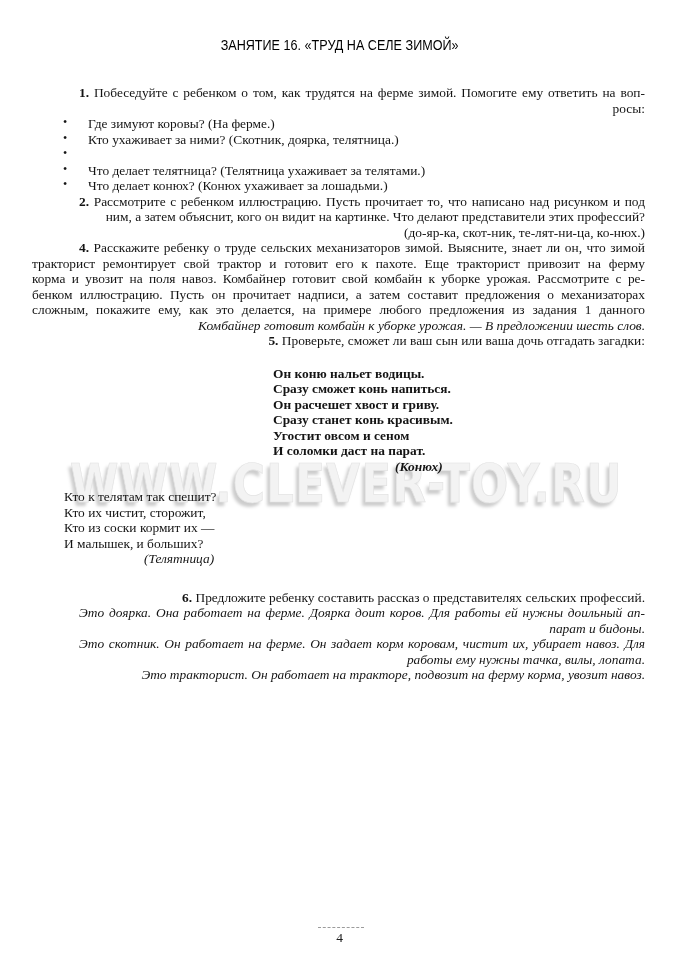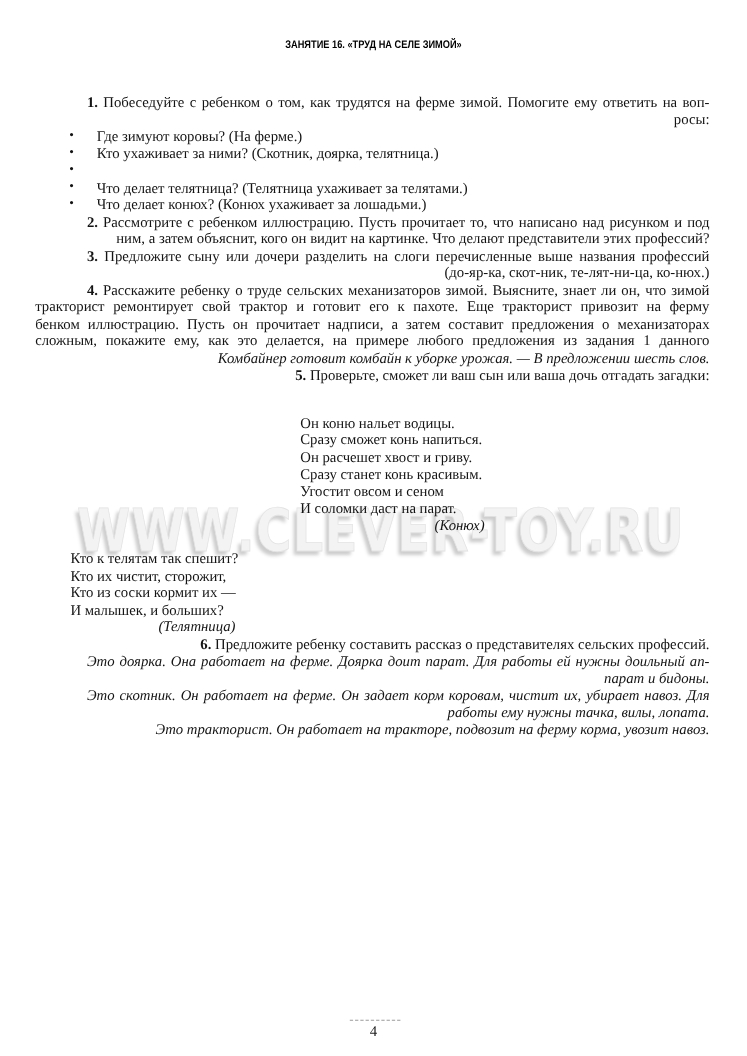--- a/index.html
+++ b/index.html
@@ -2,21 +2,21 @@
 <html lang="ru"><head>
 <meta charset="utf-8">
 <style>
   html,body { margin:0; padding:0; background:#ffffff; }
   .page {
     position:relative; width:679px; height:960px; background:#ffffff;
     overflow:hidden; font-family:"Liberation Serif", serif; color:#141414;
   }
   .title {
     position:absolute; top:36px; left:0; width:100%; text-align:center;
-    font-family:"Liberation Sans", sans-serif; font-weight:700; font-size:10px;
+    font-family:"Liberation Sans", sans-serif; font-weight:400; font-size:15px;
     color:#000;
   }
   .title .tight { display:inline-block; transform:scaleX(0.84); transform-origin:center; white-space:nowrap; }
   .watermark {
     position:absolute; top:458px; left:70px; z-index:0;
     font-family:"DejaVu Sans", sans-serif; font-weight:700; font-size:44px;
     letter-spacing:1px; white-space:nowrap;
     color:#f3f3f3; -webkit-text-stroke:0.6px #e3e3e3;
     text-shadow:-3px 3px 3px #cccccc;
     transform:scaleY(1.22); transform-origin:left center;
@@ -62,56 +62,56 @@
         <div class="bullet-row"><span class="marker">•</span><span>Кто ухаживает за ними? (Скотник, доярка, телятница.)</span></div>
         <div class="bullet-row"><span class="marker">•</span></div>
         <div class="bullet-row"><span class="marker">•</span><span>Что делает телятница? (Телятница ухаживает за телятами.)</span></div>
         <div class="bullet-row"><span class="marker">•</span><span>Что делает конюх? (Конюх ухаживает за лошадьми.)</span></div>
       </div>
       <div class="para">
         <div class="line first fill"><span class="num">2.</span> Рассмотрите с ребенком иллюстрацию. Пусть прочитает то, что написано над рисунком и под</div>
         <div class="line">ним, а затем объяснит, кого он видит на картинке. Что делают представители этих профессий?</div>
       </div>
       <div class="para">
-        <div class="line first fill"><span class="num">3.</span> Предложите сыну или дочери разделить на слоги перечисленные выше названия профессий</div>
         <div class="line">(до-яр-ка, скот-ник, те-лят-ни-ца, ко-нюх.)</div>
       </div>
       <div class="para">
         <div class="line first fill"><span class="num">4.</span> Расскажите ребенку о труде сельских механизаторов зимой. Выясните, знает ли он, что зимой</div>
         <div class="line fill">тракторист ремонтирует свой трактор и готовит его к пахоте. Еще тракторист привозит на ферму</div>
+        <div class="line fill">корма и увозит на поля навоз. Комбайнер готовит свой комбайн к уборке урожая. Рассмотрите с ре-</div>
         <div class="line fill">бенком иллюстрацию. Пусть он прочитает надписи, а затем составит предложения о механизаторах</div>
         <div class="line fill">сложным, покажите ему, как это делается, на примере любого предложения из задания 1 данного</div>
       </div>
       <div class="para italic">
         <div class="line first">Комбайнер готовит комбайн к уборке урожая. — В предложении шесть слов.</div>
       </div>
       <div class="para">
         <div class="line first"><span class="num">5.</span> Проверьте, сможет ли ваш сын или ваша дочь отгадать загадки:</div>
       </div>
-      <div class="verse" style="margin-top: 28px;">
+      <div class="verse" style="margin-top: 17px; font-weight: bold;">
         <div class="vline">Он коню нальет водицы.</div>
         <div class="vline">Сразу сможет конь напиться.</div>
         <div class="vline">Он расчешет хвост и гриву.</div>
         <div class="vline">Сразу станет конь красивым.</div>
         <div class="vline">Угостит овсом и сеном</div>
         <div class="vline">И соломки даст на парат.</div>
         <div class="answer" style="padding-left: 122px;">(Конюх)</div>
       </div>
       <div class="verse" style="margin-top: 15px; margin-left: 32px;">
         <div class="vline">Кто к телятам так спешит?</div>
         <div class="vline">Кто их чистит, сторожит,</div>
         <div class="vline">Кто из соски кормит их —</div>
         <div class="vline">И малышек, и больших?</div>
         <div class="answer" style="padding-left: 80px;">(Телятница)</div>
       </div>
-      <div class="para" style="">
+      <div class="para" style="margin-top: 23px;">
         <div class="line first"><span class="num">6.</span> Предложите ребенку составить рассказ о представителях сельских профессий.</div>
       </div>
       <div class="para italic">
-        <div class="line first fill">Это доярка. Она работает на ферме. Доярка доит парат. Для работы ей нужны доильный ап-</div>
+        <div class="line first fill">Это доярка. Она работает на ферме. Доярка доит коров. Для работы ей нужны доильный ап-</div>
         <div class="line">парат и бидоны.</div>
       </div>
       <div class="para italic">
         <div class="line first fill">Это скотник. Он работает на ферме. Он задает корм коровам, чистит их, убирает навоз. Для</div>
         <div class="line">работы ему нужны тачка, вилы, лопата.</div>
       </div>
       <div class="para italic">
         <div class="line first">Это тракторист. Он работает на тракторе, подвозит на ферму корма, увозит навоз.</div>
       </div>
     </div>

